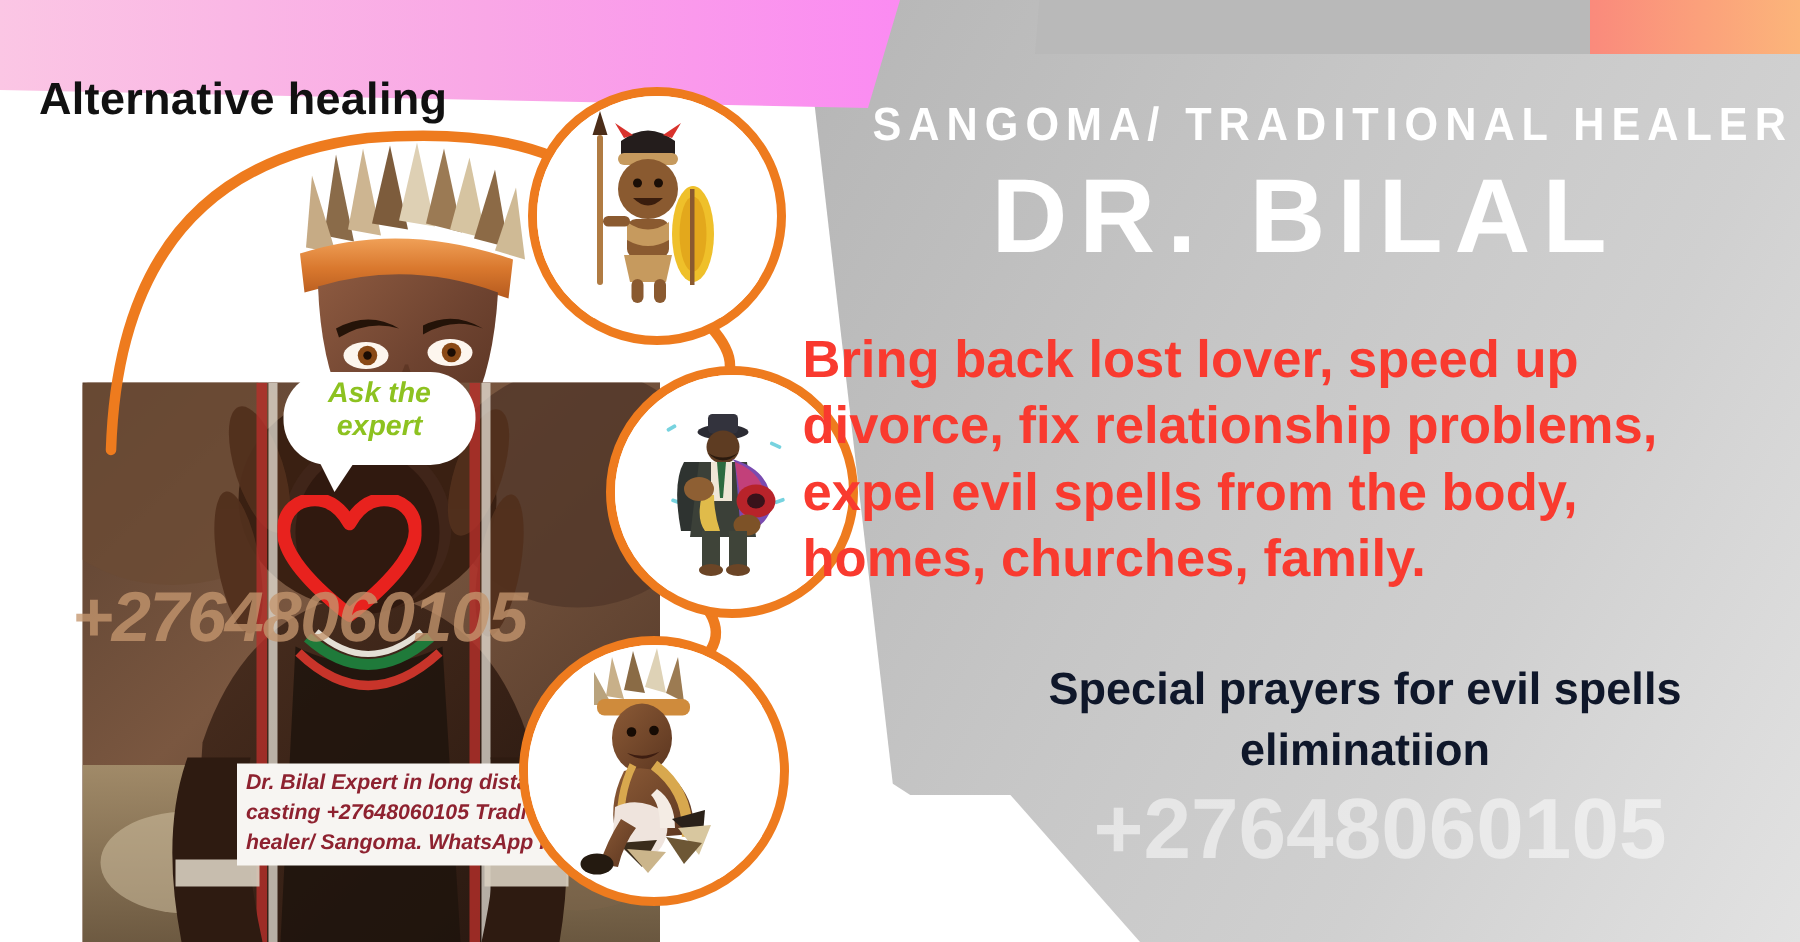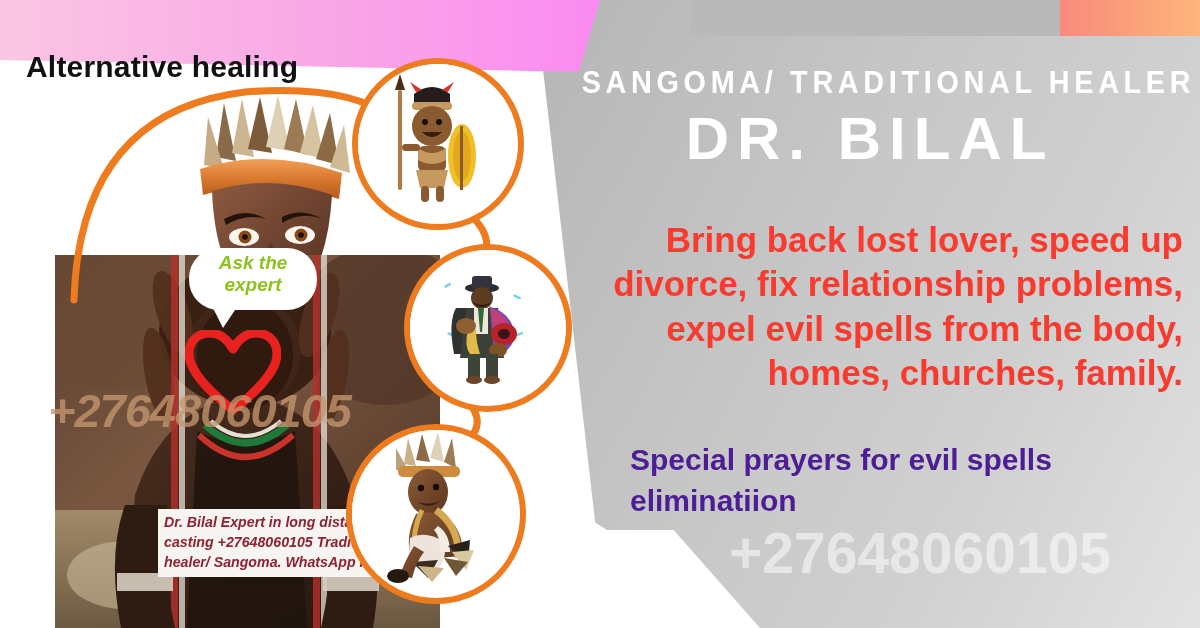--- a/index.html
+++ b/index.html
@@ -23,28 +23,28 @@
   #gray-panel-notch{position:absolute;left:600px;top:530px;width:160px;height:98px;
     background:#ffffff;clip-path:polygon(0 0,46% 0,100% 100%,0 100%);}
 
   
   #headline-kicker{position:absolute;left:560px;top:66px;width:620px;
     color:#ffffff;font-size:31px;font-weight:700;letter-spacing:5.0px;
     text-align:center;line-height:1.1;white-space:nowrap;
     font-family:"Liberation Sans Narrow","Liberation Sans",sans-serif;
     transform:scaleX(0.93);transform-origin:center;}
   #headline-name{position:absolute;left:560px;top:104px;width:620px;
-    color:#ffffff;font-size:60px;font-weight:700;letter-spacing:8px;
+    color:#ffffff;font-size:70px;font-weight:700;letter-spacing:8px;
     text-align:center;line-height:1.15;white-space:nowrap;}
   #services-text{position:absolute;left:535px;top:218px;width:648px;
     color:#F93A2F;font-size:35px;font-weight:700;line-height:1.27;
-    text-align:right;}
+    text-align:left;}
   #prayers-text{position:absolute;left:630px;top:440px;width:560px;
-    color:#4c1d95;font-size:30px;font-weight:700;line-height:1.35;
-    text-align:left;}
+    color:#0f172a;font-size:30px;font-weight:700;line-height:1.35;
+    text-align:center;}
   #phone-watermark-right{position:absolute;left:640px;top:520px;width:560px;
     color:rgba(255,255,255,0.52);font-size:57px;font-weight:700;
     text-align:center;letter-spacing:0px;white-space:nowrap;}
 
   
   #alt-healing{position:absolute;left:26px;top:50px;
     color:#111111;font-size:30px;font-weight:700;letter-spacing:0.2px;text-align:right;}
 
   
   #portrait{position:absolute;left:120px;top:95px;width:290px;height:330px;}

